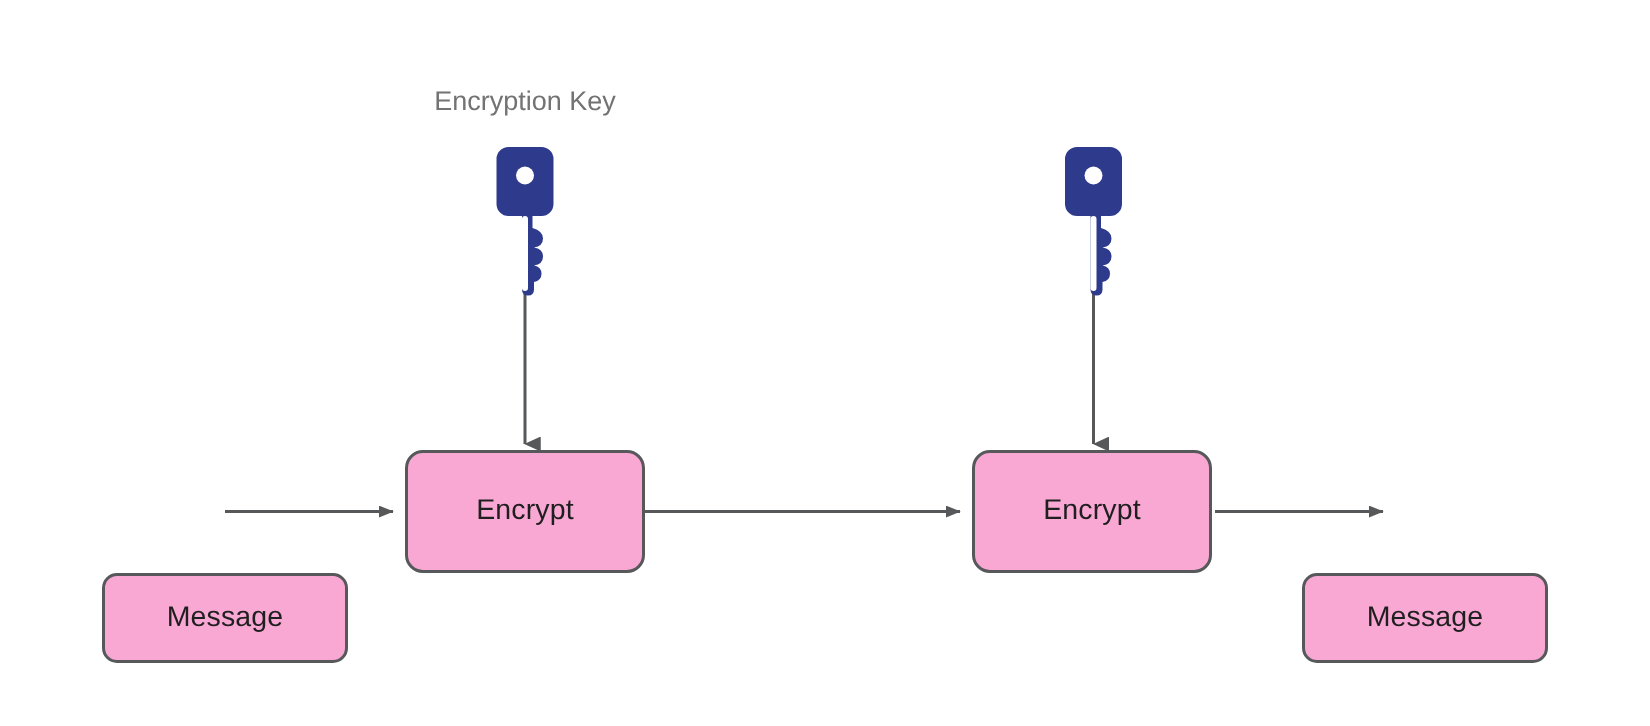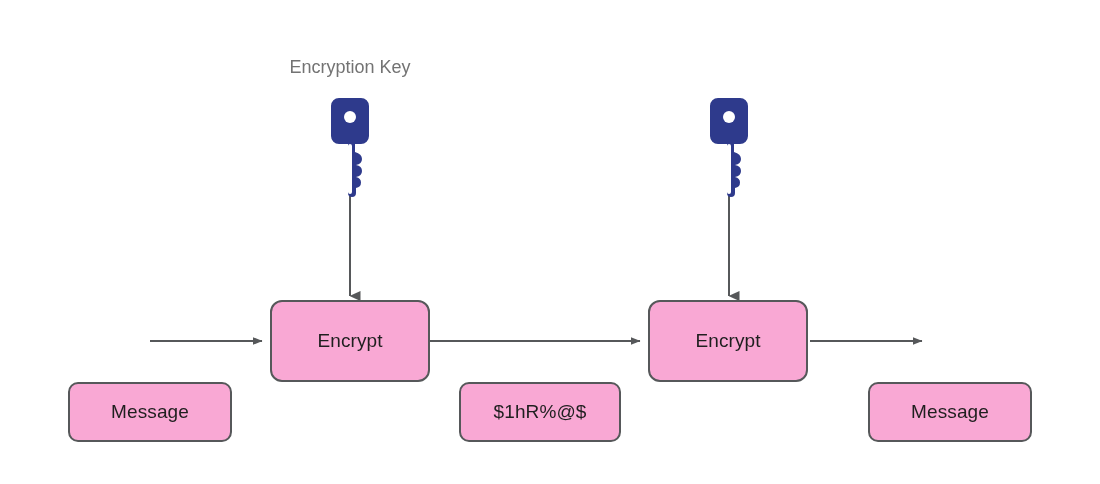--- a/index.html
+++ b/index.html
@@ -101,17 +101,16 @@
     <circle cx="20" cy="20" r="6" fill="#ffffff"></circle>
     <rect x="18" y="47" width="4" height="50" rx="2" fill="#ffffff"></rect>
   </svg>
 
   <div class="box box-process" style="left:270px; top:300px; width:160px; height:82px;">Encrypt</div>
 
   <div class="box box-process" style="left:648px; top:300px; width:160px; height:82px;">Encrypt</div>
 
   <div class="box" style="left:68px; top:382px; width:164px; height:60px;">Message</div>
 
-  <div class="box" style="left:459px; top:382px; width:162px; height:60px;">$1hR%@$</div>
 
   <div class="box" style="left:868px; top:382px; width:164px; height:60px;">Message</div>
 
 </div>
 
 </body></html>

